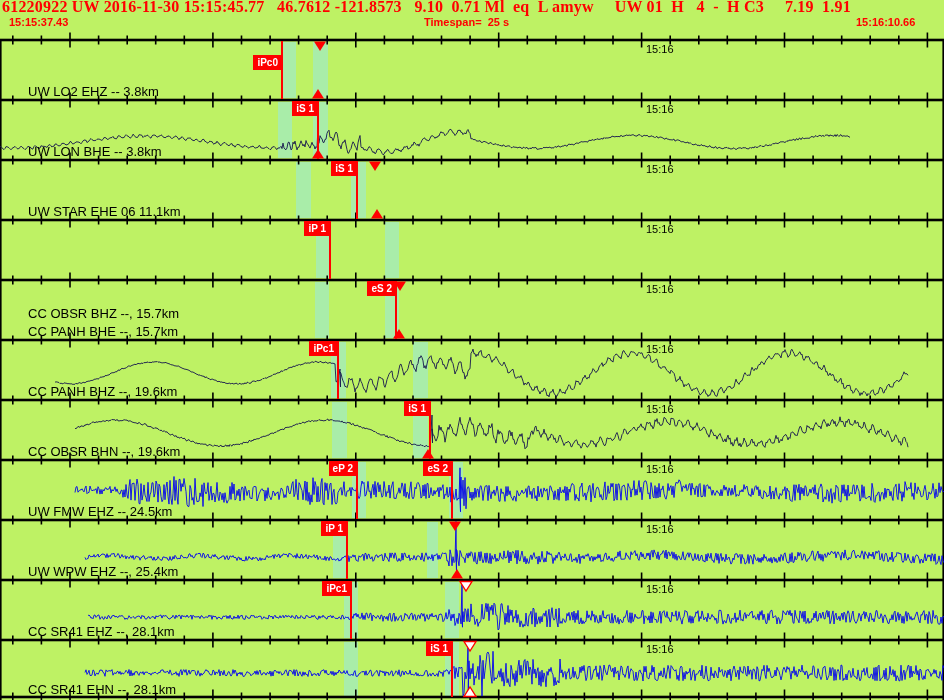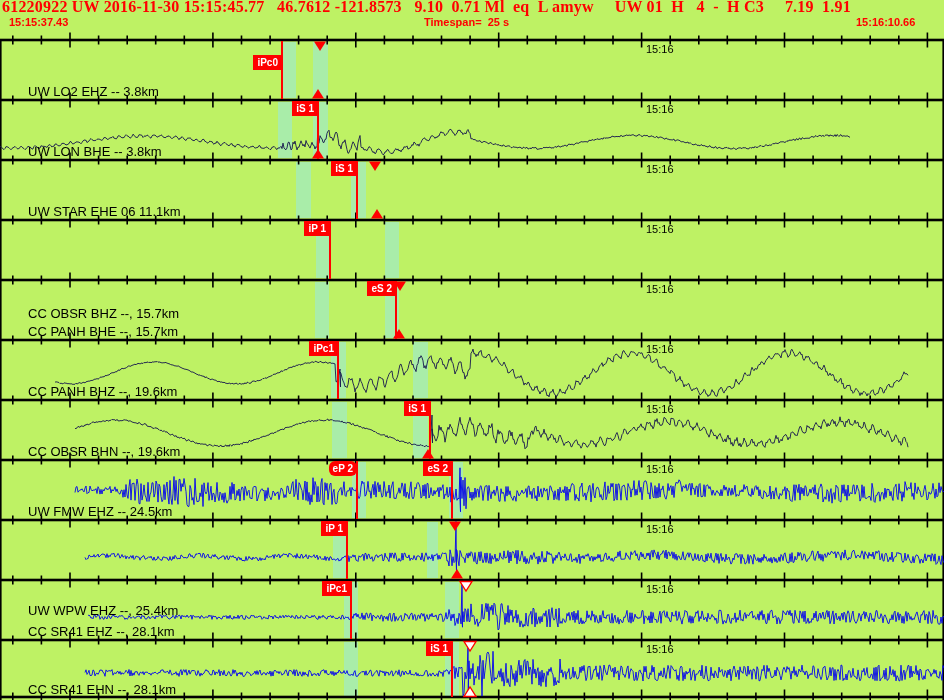--- a/index.html
+++ b/index.html
@@ -132,29 +132,29 @@
       <div class="minlabel" style="top: 343px;">15:16</div>
       <div class="stlabel" style="top: 384px;">CC PANH BHZ --, 19.6km</div>
       <div class="" style="position: absolute; left: 0px; top: 340px; width: 944px; height: 60px; background: transparent; z-index: 0;"></div>
       <div class="vline" style="left: 429px; top: 401px; height: 58px;"></div>
       <div class="flag" style="right: 514px; top: 401px;">iS 1</div>
       <div class="minlabel" style="top: 403px;">15:16</div>
       <div class="stlabel" style="top: 444px;">CC OBSR BHN --, 19.6km</div>
       <div class="" style="position: absolute; left: 0px; top: 400px; width: 944px; height: 60px; background: transparent; z-index: 0;"></div>
       <div class="vline" style="left: 356px; top: 461px; height: 58px;"></div>
       <div class="vline" style="left: 451px; top: 461px; height: 58px;"></div>
-      <div class="flag" style="right: 587px; top: 461px; border-radius: 6px;">eP 2</div>
+      <div class="flag" style="right: 587px; top: 461px;">eP 2</div>
       <div class="flag" style="right: 492px; top: 461px;">eS 2</div>
       <div class="minlabel" style="top: 463px;">15:16</div>
       <div class="stlabel" style="top: 504px;">UW FMW EHZ -- 24.5km</div>
       <div class="" style="position: absolute; left: 0px; top: 460px; width: 944px; height: 60px; background: transparent; z-index: 0;"></div>
       <div class="vline" style="left: 346px; top: 521px; height: 58px;"></div>
       <div class="flag" style="right: 597px; top: 521px;">iP 1</div>
       <div class="minlabel" style="top: 523px;">15:16</div>
-      <div class="stlabel" style="top: 564px; margin-top: 39px;">UW WPW EHZ --, 25.4km</div>
+      <div class="stlabel" style="top: 564px;">UW WPW EHZ --, 25.4km</div>
       <div class="" style="position: absolute; left: 0px; top: 520px; width: 944px; height: 60px; background: transparent; z-index: 0;"></div>
       <div class="vline" style="left: 350px; top: 581px; height: 58px;"></div>
       <div class="flag" style="right: 593px; top: 581px;">iPc1</div>
       <div class="minlabel" style="top: 583px;">15:16</div>
       <div class="stlabel" style="top: 624px;">CC SR41 EHZ --, 28.1km</div>
       <div class="" style="position: absolute; left: 0px; top: 580px; width: 944px; height: 60px; background: transparent; z-index: 0;"></div>
       <div class="vline" style="left: 451px; top: 641px; height: 56px;"></div>
       <div class="flag" style="right: 492px; top: 641px;">iS 1</div>
       <div class="minlabel" style="top: 643px;">15:16</div>
       <div class="stlabel" style="top: 682px;">CC SR41 EHN --, 28.1km</div>

